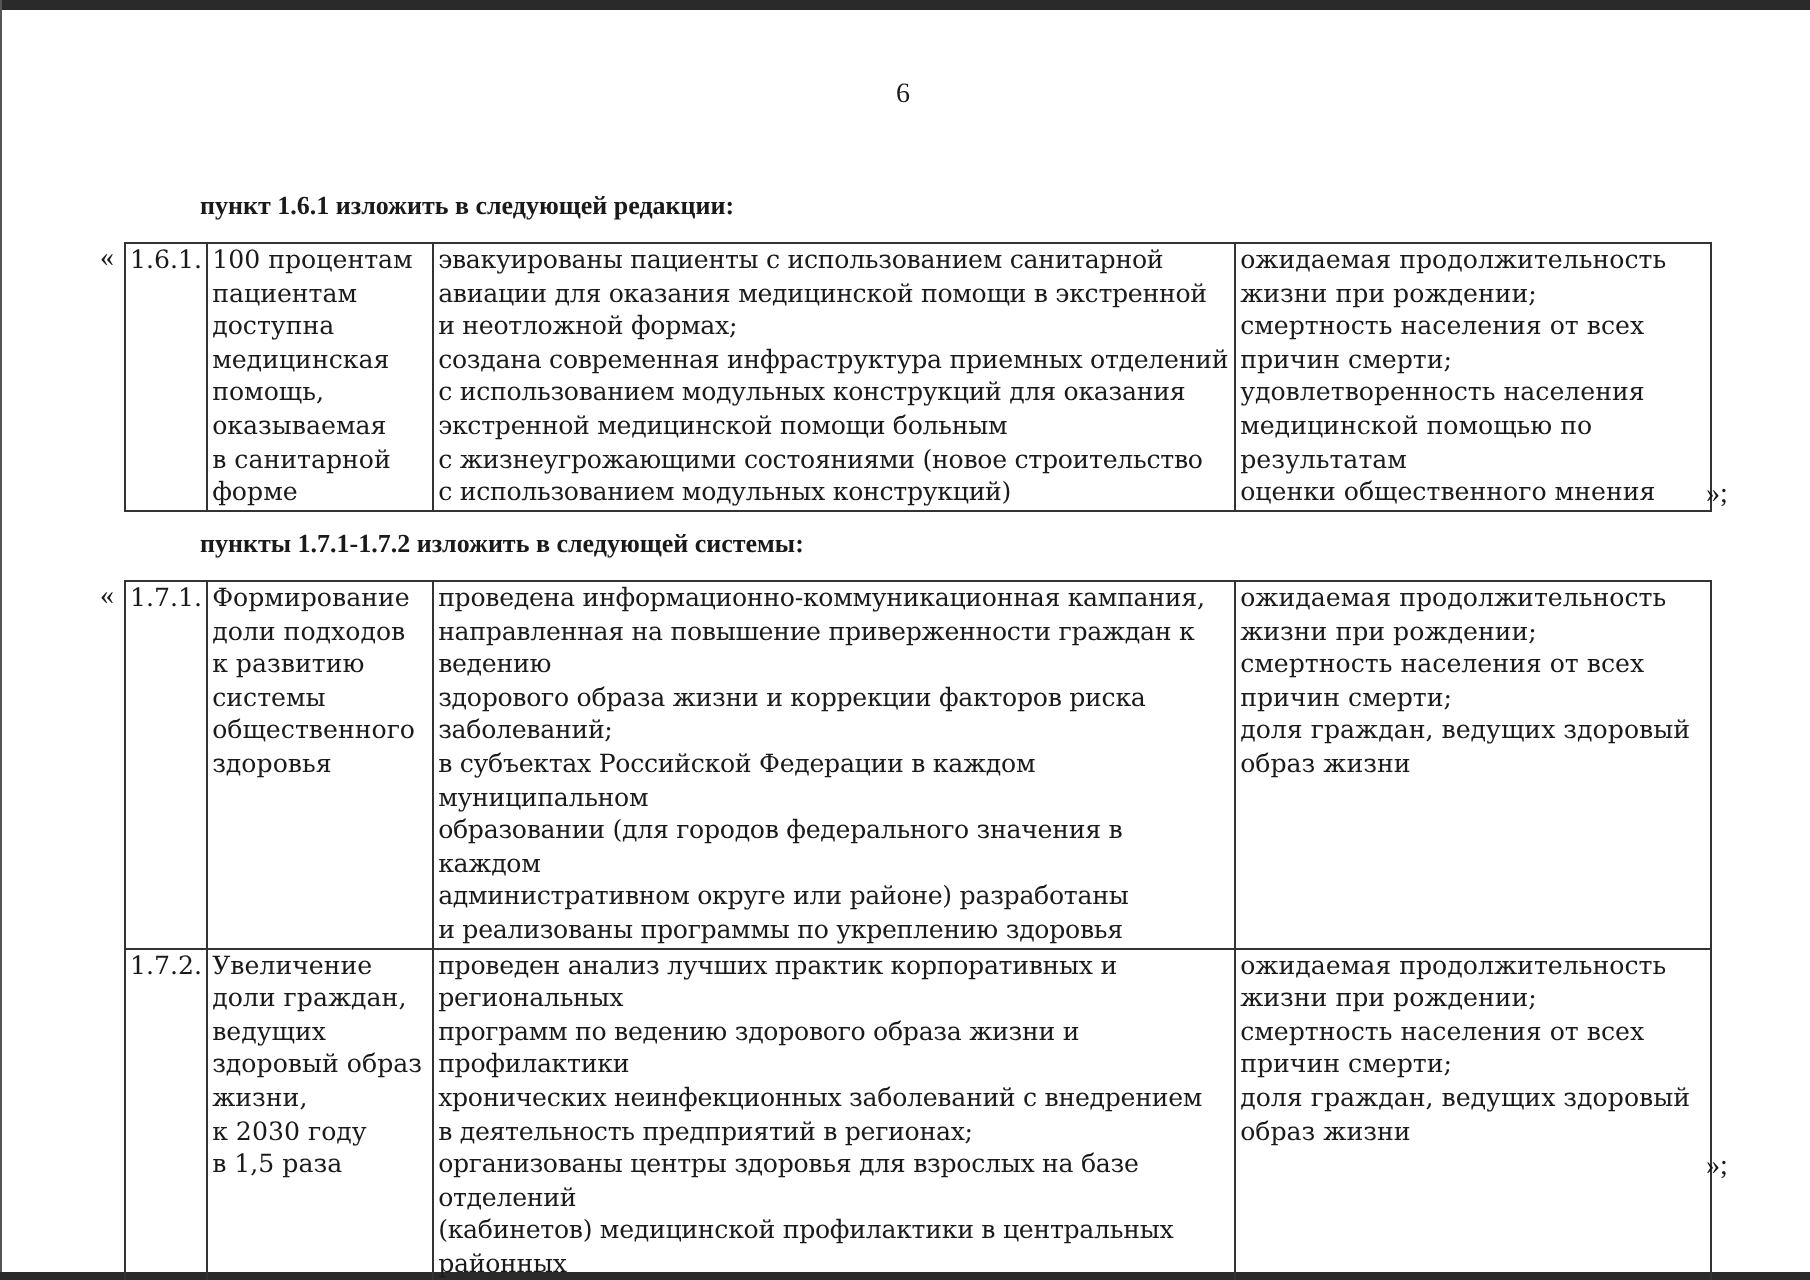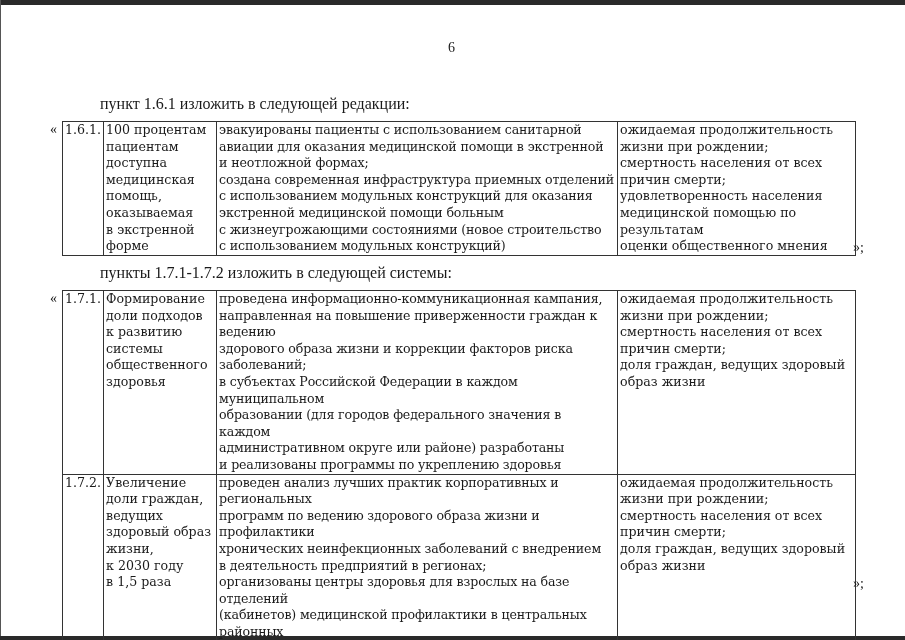--- a/index.html
+++ b/index.html
@@ -11,21 +11,22 @@
   }
   .scan-top { position: absolute; left: 0; top: 0; width: 905px; height: 5px; background: #2a2a2a; }
   .scan-bottom { position: absolute; left: 0; top: 636px; width: 905px; height: 4px; background: #2a2a2a; }
   .scan-left { position: absolute; left: 0; top: 0; width: 1px; height: 640px; background: #555; }
   .page-number {
     position: absolute; left: 448px; top: 40px; font-family: "Liberation Serif", serif;
     font-size: 14px;
   }
   .instruction {
     position: absolute; left: 100px; font-family: "Liberation Serif", serif;
-    font-size: 16px;
+    font-size: 13px;
+    font-weight: bold;
   }
   .quote-open, .quote-close {
     position: absolute; font-family: "Liberation Serif", serif; font-size: 14px;
   }
   table.amend {
     position: absolute; left: 62px; border-collapse: collapse;
     font-size: 12.6px; line-height: 16.6px;
   }
   table.amend td {
     border: 1px solid #333; vertical-align: top; padding: 0 2px; white-space: pre-line;
@@ -49,21 +50,21 @@
 <table class="amend" style="top:121px;">
   <tbody>
       <tr style="height:119px;">
     <td class="num">1.6.1.</td>
     <td class="goal">100 процентам
 пациентам
 доступна
 медицинская
 помощь,
 оказываемая
-в экстренной
+в санитарной
 форме</td>
     <td class="result">эвакуированы пациенты с использованием санитарной
 авиации для оказания медицинской помощи в экстренной
 и неотложной формах;
 создана современная инфраструктура приемных отделений
 с использованием модульных конструкций для оказания
 экстренной медицинской помощи больным
 с жизнеугрожающими состояниями (новое строительство
 с использованием модульных конструкций)</td>
     <td class="indicator">ожидаемая продолжительность

